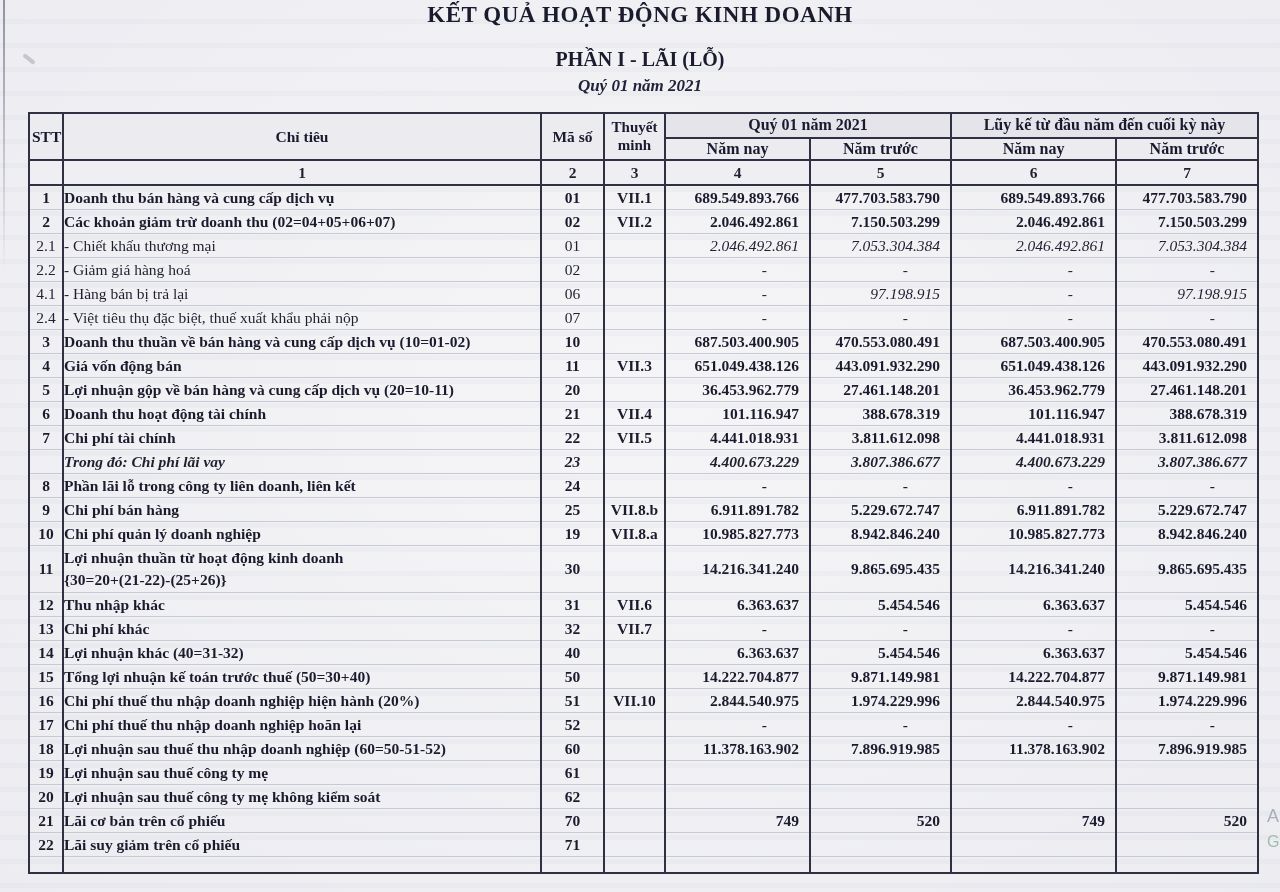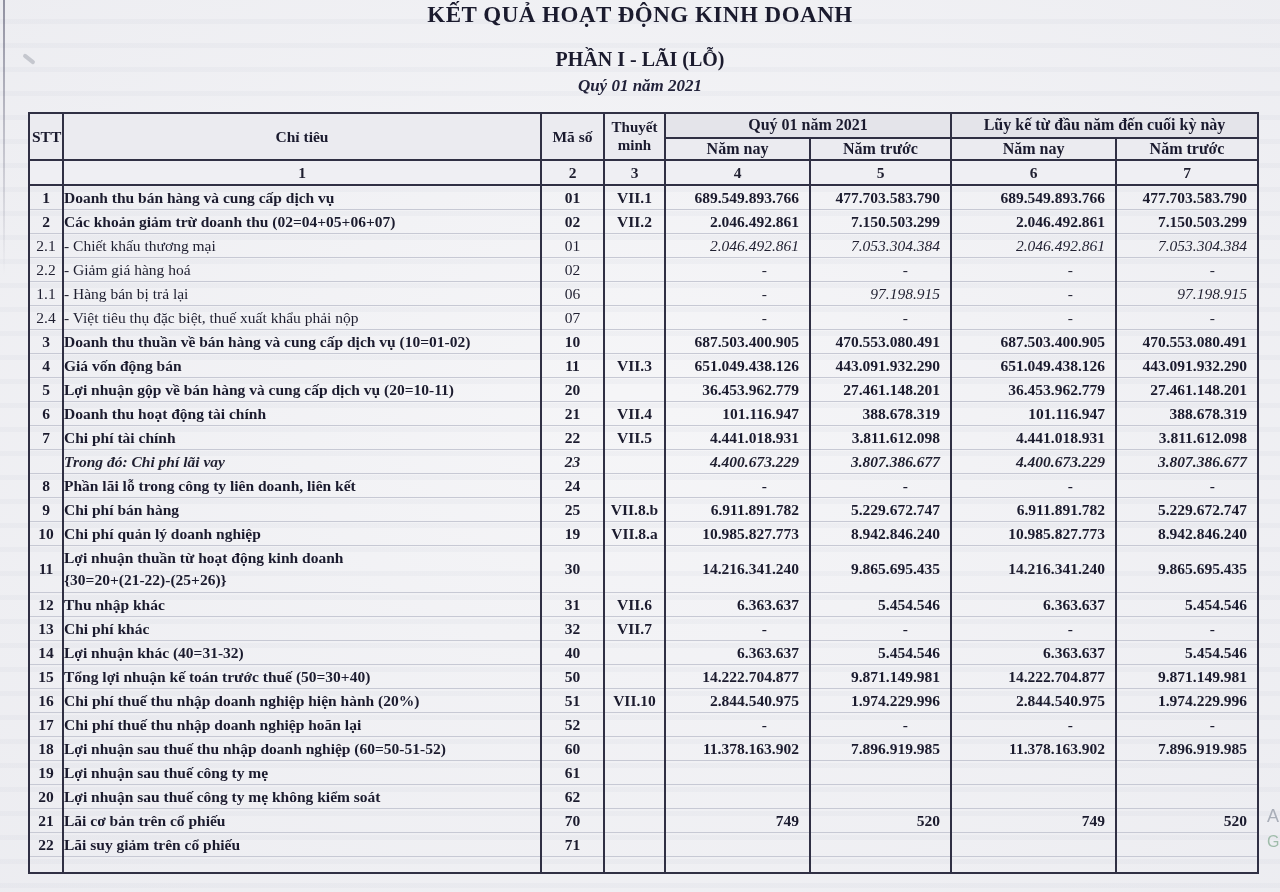--- a/index.html
+++ b/index.html
@@ -163,21 +163,21 @@
         <td class="c-stt">2.2</td>
         <td class="c-label">- Giảm giá hàng hoá</td>
         <td class="c-code">02</td>
         <td class="c-note"></td>
         <td class="c-val dash">-</td>
         <td class="c-val dash">-</td>
         <td class="c-val dash">-</td>
         <td class="c-val dash">-</td>
       </tr>
       <tr class="sub">
-        <td class="c-stt">1.1</td>
+        <td class="c-stt">4.1</td>
         <td class="c-label">- Hàng bán bị trả lại</td>
         <td class="c-code">06</td>
         <td class="c-note"></td>
         <td class="c-val dash">-</td>
         <td class="c-val">97.198.915</td>
         <td class="c-val dash">-</td>
         <td class="c-val">97.198.915</td>
       </tr>
       <tr class="sub">
         <td class="c-stt">2.4</td>

